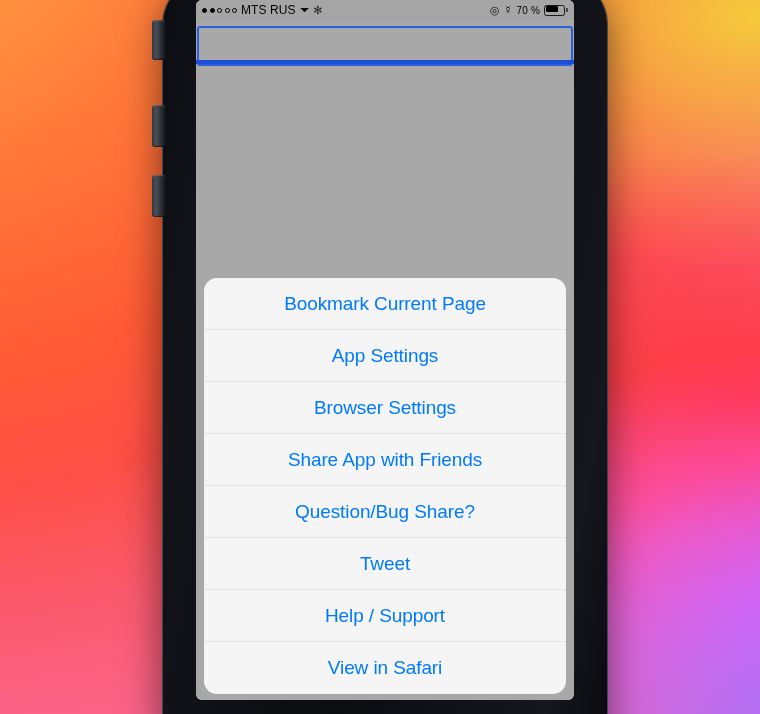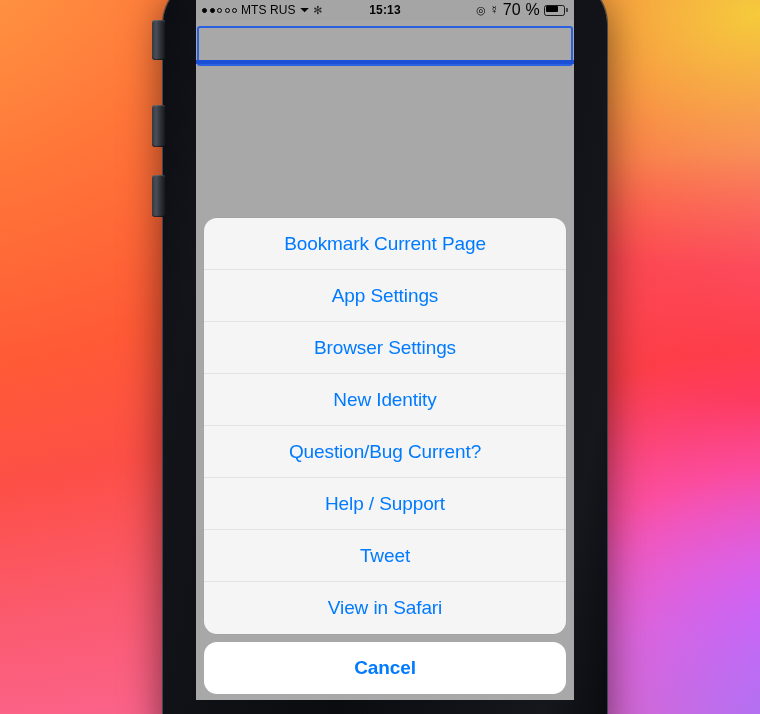--- a/index.html
+++ b/index.html
@@ -40,20 +40,21 @@
   #btn-vol-up    { top:127px; height:42px; }
   #btn-vol-down  { top:197px; height:42px; }
 
   
   #screen {
     position:absolute;
     left:33px; top:22px;
     width:378px; height:700px;
     background:#b0b0b0;
     overflow:hidden;
+    border-radius:6px;
   }
 
   
   #dimmed-page {
     position:absolute; inset:0;
     background:#a8a8a8;
   }
   #page-blue-bar {
     position:absolute;
     left:0; top:60px; width:378px; height:4px;
@@ -84,41 +85,41 @@
   .dot  { width:5px; height:5px; border-radius:50%; border:1px solid #000; }
   .dot.on { background:#000; }
   .dot.off{ background:transparent; }
   #carrier { font-size:12px; letter-spacing:.1px; }
 
   .glyph { display:inline-block; line-height:1; }
   #wifi-icon   { font-size:12px; }
   #spinner-icon{ font-size:11px; opacity:.78; }
   #loc-icon    { font-size:11px; }
   #bt-icon     { font-size:12px; }
-  #battery-pct { font-size:16px; letter-spacing:.2px; }
+  #battery-pct { font-size:10px; letter-spacing:.2px; }
 
   #battery-icon { position:relative; width:24px; height:11px; }
   #battery-body {
     position:absolute; left:0; top:0; width:21px; height:11px;
     border:1px solid rgba(0,0,0,.85); border-radius:2.5px;
   }
   #battery-fill {
     position:absolute; left:1.5px; top:1.5px; height:6px; width:13px;
     background:#000; border-radius:1px;
   }
   #battery-cap {
     position:absolute; left:22px; top:3.5px; width:2px; height:4px;
     background:rgba(0,0,0,.6); border-radius:0 1px 1px 0;
   }
 
   
   #sheet {
     position:absolute; left:8px; right:8px; bottom:6px;
     z-index:6;
-    display:flex; flex-direction:column; gap:8px;
+    display:flex; flex-direction:column; 
   }
   #menu-group {
     background:rgba(249,249,249,0.955);
     border-radius:13px;
     overflow:hidden;
     box-shadow:0 0 0 .5px rgba(0,0,0,.04);
   }
   .menu-item {
     height:52px;
     display:flex; align-items:center; justify-content:center;
@@ -166,42 +167,40 @@
           <span class="dot on"></span>
           <span class="dot off"></span>
           <span class="dot off"></span>
           <span class="dot off"></span>
         </span>
         <span id="carrier">MTS RUS</span>
         <span class="glyph" id="wifi-icon">⏷</span>
         <span class="glyph" id="spinner-icon">✻</span>
       </div>
 
-      <div id="sb-mid">15:13</div>
 
       <div id="sb-right">
         <span class="glyph" id="loc-icon">◎</span>
         <span class="glyph" id="bt-icon">☿</span>
         <span id="battery-pct">70 %</span>
         <span id="battery-icon">
           <span id="battery-body"></span>
           <span id="battery-fill" style="width: 12.6px;"></span>
           <span id="battery-cap"></span>
         </span>
       </div>
     </div>
 
     <div id="sheet">
       <div id="menu-group">
         <div class="menu-item">Bookmark Current Page</div>
         <div class="menu-item">App Settings</div>
         <div class="menu-item">Browser Settings</div>
-        <div class="menu-item">New Identity</div>
-        <div class="menu-item">Question/Bug Current?</div>
+        <div class="menu-item">Share App with Friends</div>
+        <div class="menu-item">Question/Bug Share?</div>
+        <div class="menu-item">Tweet</div>
         <div class="menu-item">Help / Support</div>
-        <div class="menu-item">Tweet</div>
         <div class="menu-item">View in Safari</div>
       </div>
-      <div id="cancel-button">Cancel</div>
     </div>
 
   </div>
 </div>
 
 </body></html>

